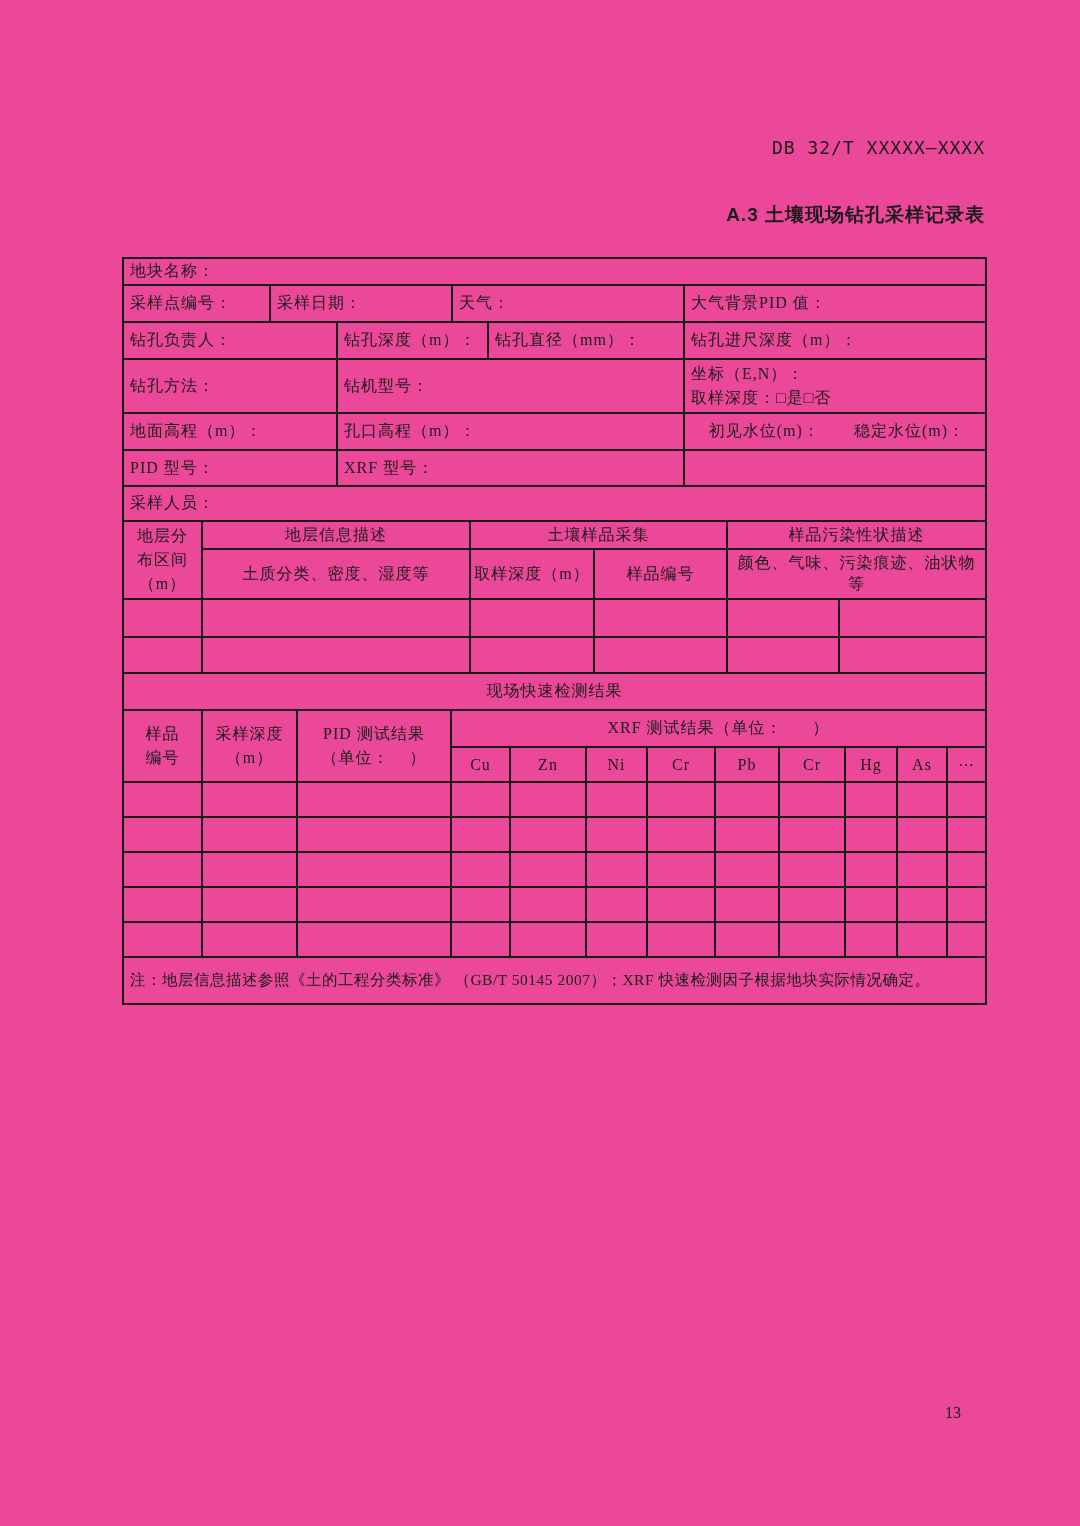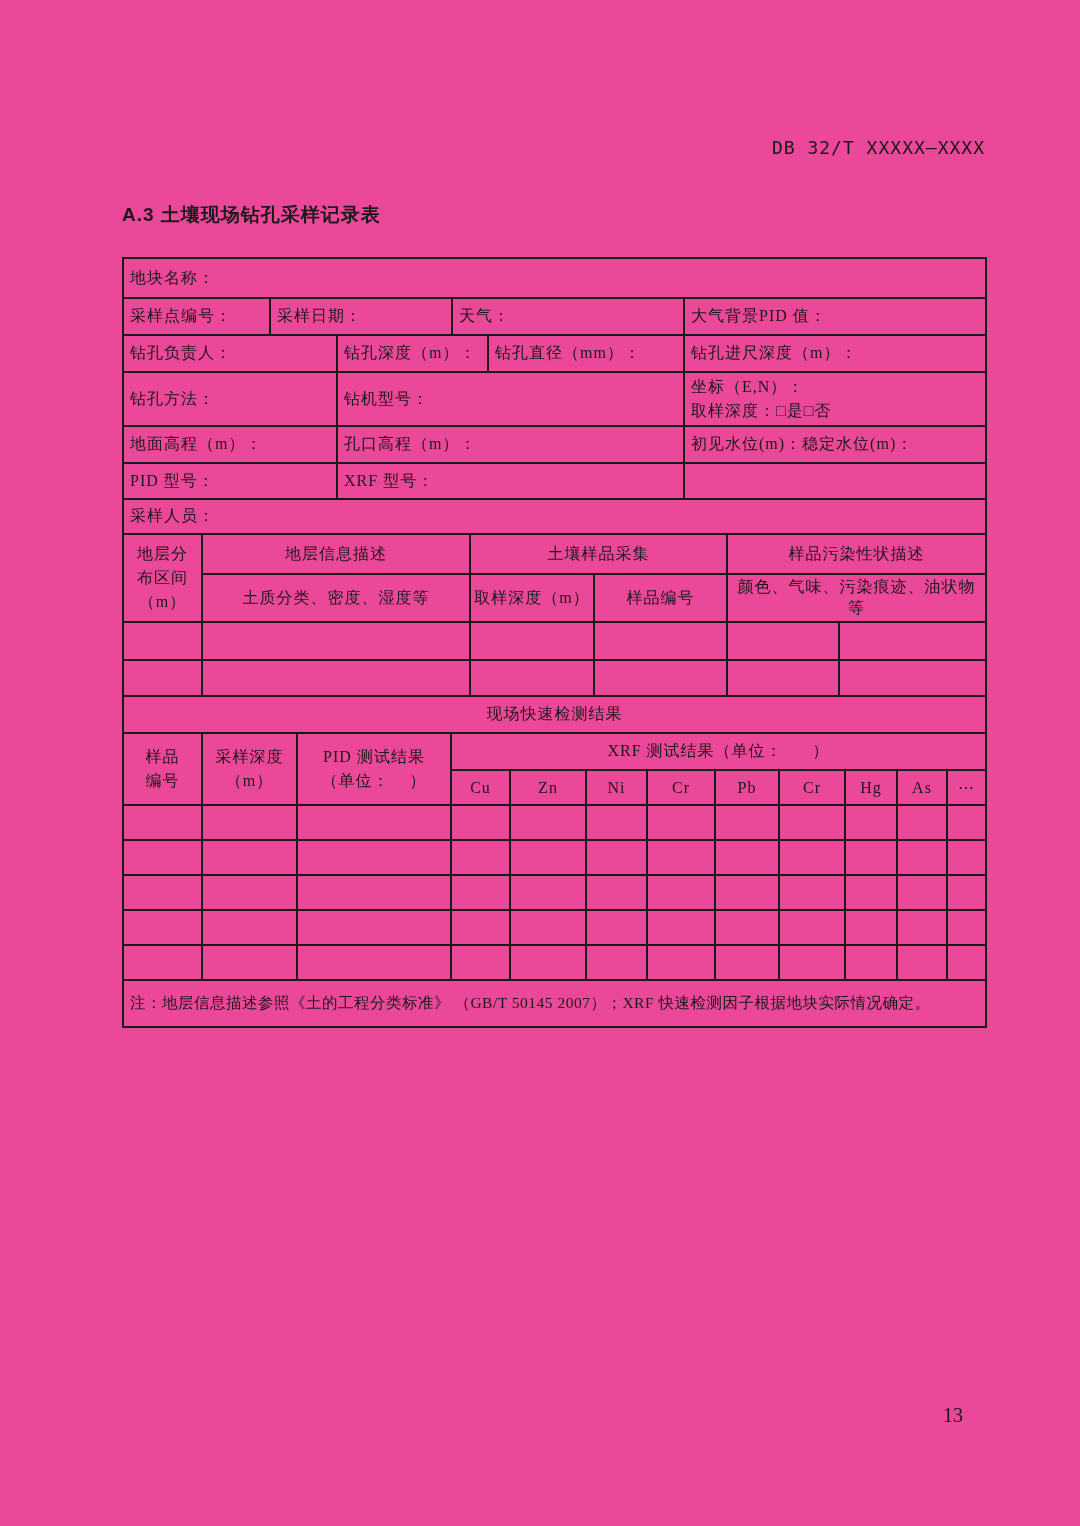--- a/index.html
+++ b/index.html
@@ -12,43 +12,43 @@
     overflow:hidden;
   }
   .doc-header{
     position:absolute;top:137px;left:122px;width:863px;
     text-align:right;
     font-family:"DejaVu Sans Mono","Liberation Mono",monospace;
     font-size:18px;letter-spacing:1px;white-space:pre;
   }
   .doc-title{
     position:absolute;top:202px;left:122px;width:863px;
-    text-align:left;font-weight:bold;font-size:19px;letter-spacing:1px;
+    text-align:right;font-weight:bold;font-size:19px;letter-spacing:1px;
     font-family:"Liberation Sans","DejaVu Sans",sans-serif;
   }
   .form-wrap{position:absolute;top:257px;left:122px;width:863px;}
   table{border-collapse:collapse;table-layout:fixed;width:863px;}
   .tblB,.tblC{margin-top:-2px;}
   td{
     border:2px solid #1a1a1a;
     font-size:16px;letter-spacing:1px;
     padding:2px 6px;vertical-align:middle;
     overflow:hidden;
   }
   td.c{text-align:center;padding:2px 2px;}
   td.lbl{text-align:left;}
   .pre{white-space:pre;}
   .twoline div{line-height:24px;}
-  .split{display:flex;justify-content:flex-start;padding-right:14px;}
-  .h40{height:40px}.h37{height:37px}.h36{height:36px}.h58{height:44px}
+  .split{display:flex;justify-content:flex-end;padding-right:14px;gap:34px;}
+  .h40{height:27px}.h37{height:37px}.h36{height:36px}.h58{height:44px}
   .h35{height:35px}.h49{height:47px}.h38{height:38px}
   .note-cell{font-size:15.5px;letter-spacing:0.5px;}
   .page-number{
     position:absolute;top:1404px;left:928px;width:50px;
-    text-align:center;font-size:20px;
+    text-align:center;font-size:16px;
   }
 </style>
 </head>
 <body>
 
 <div class="page">
 
   <div class="doc-header">DB 32/T XXXXX—XXXX</div>
   <div class="doc-title">A.3  土壤现场钻孔采样记录表</div>
 

